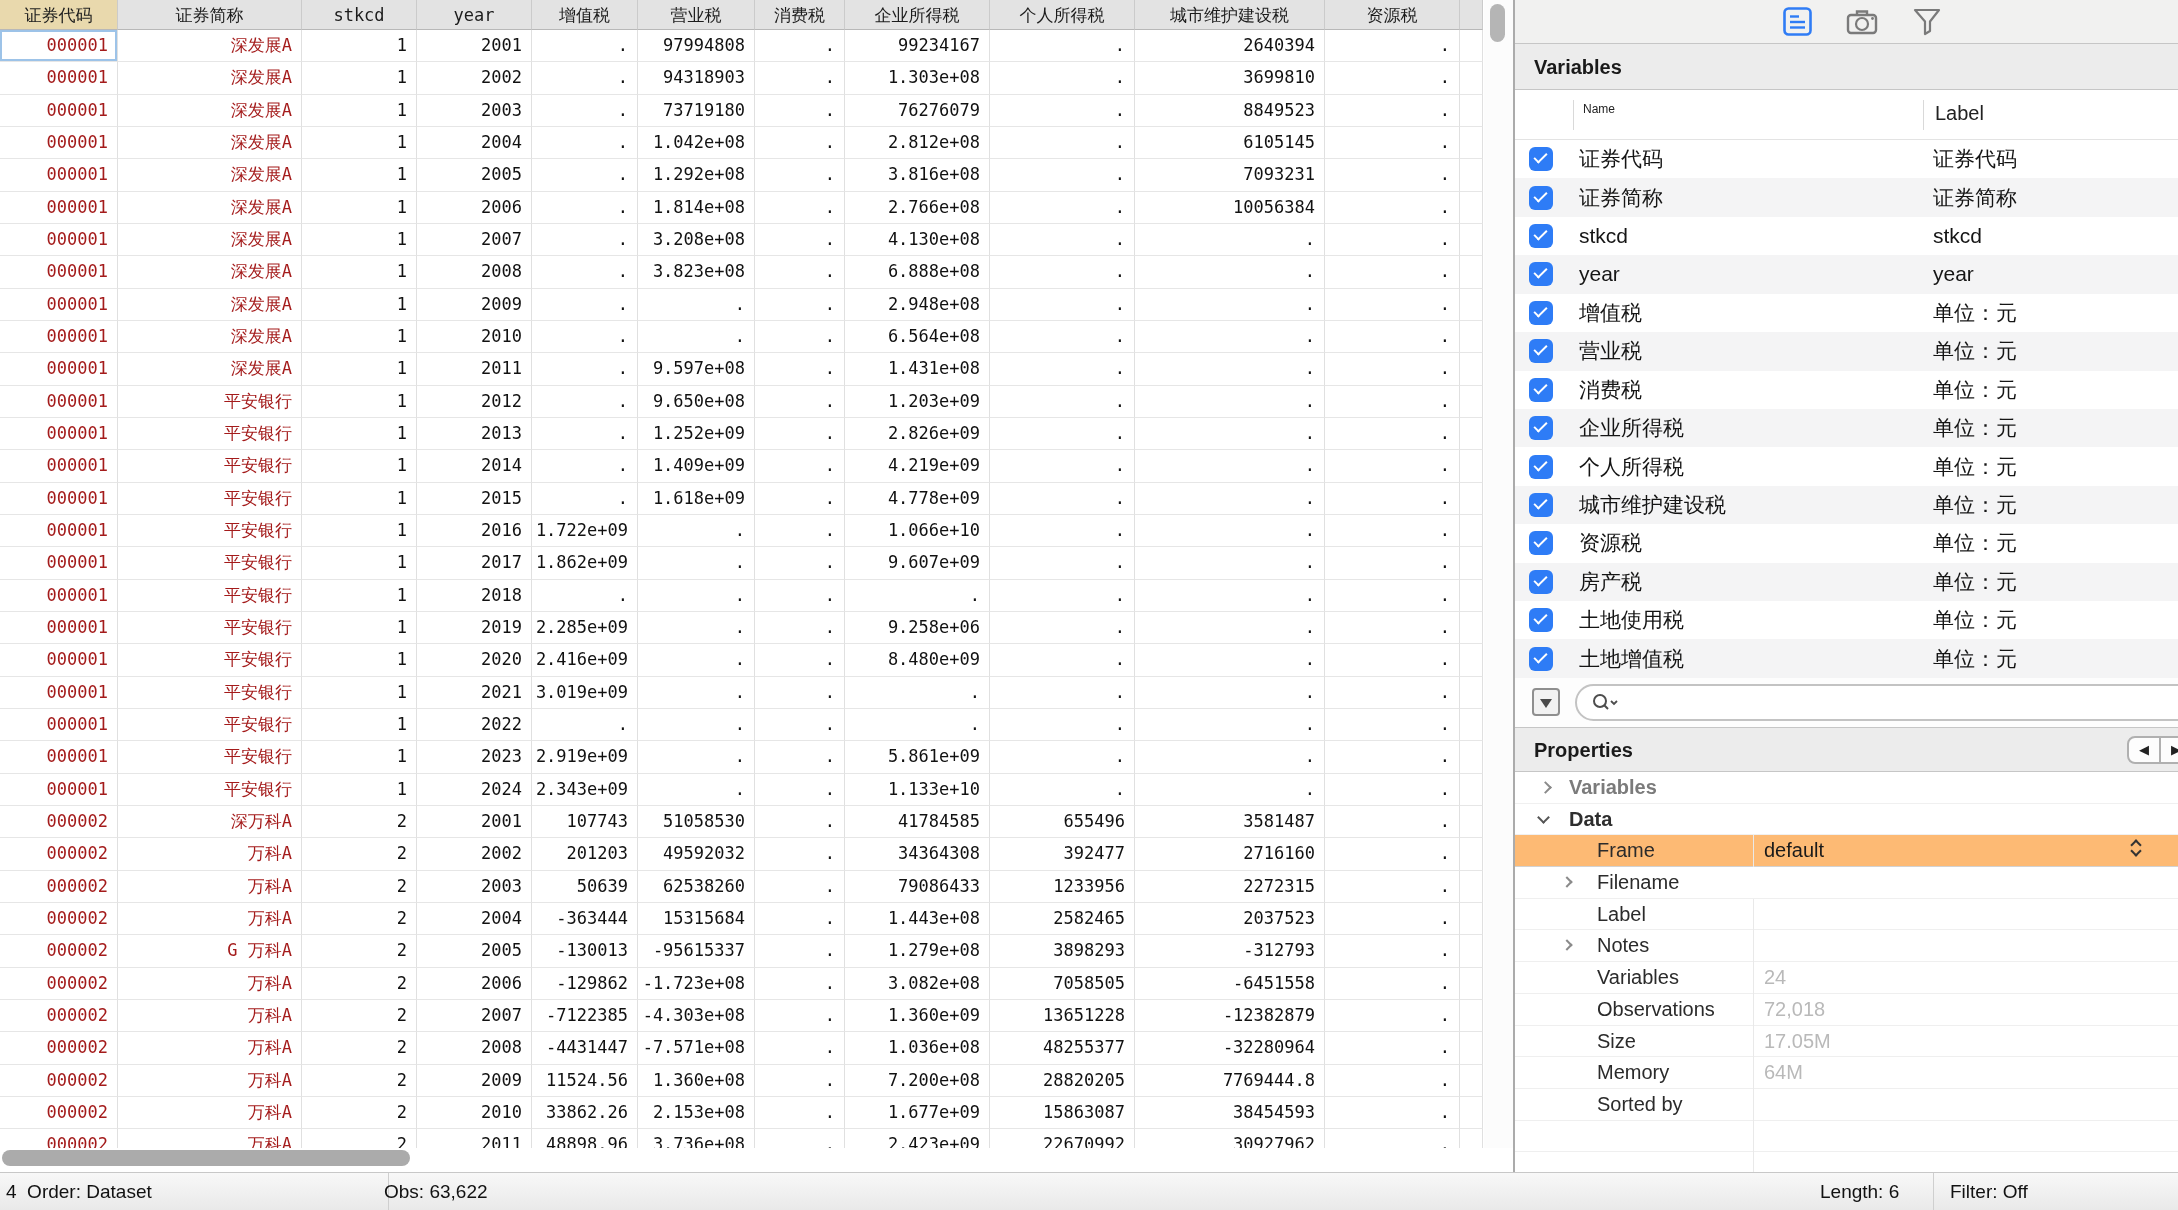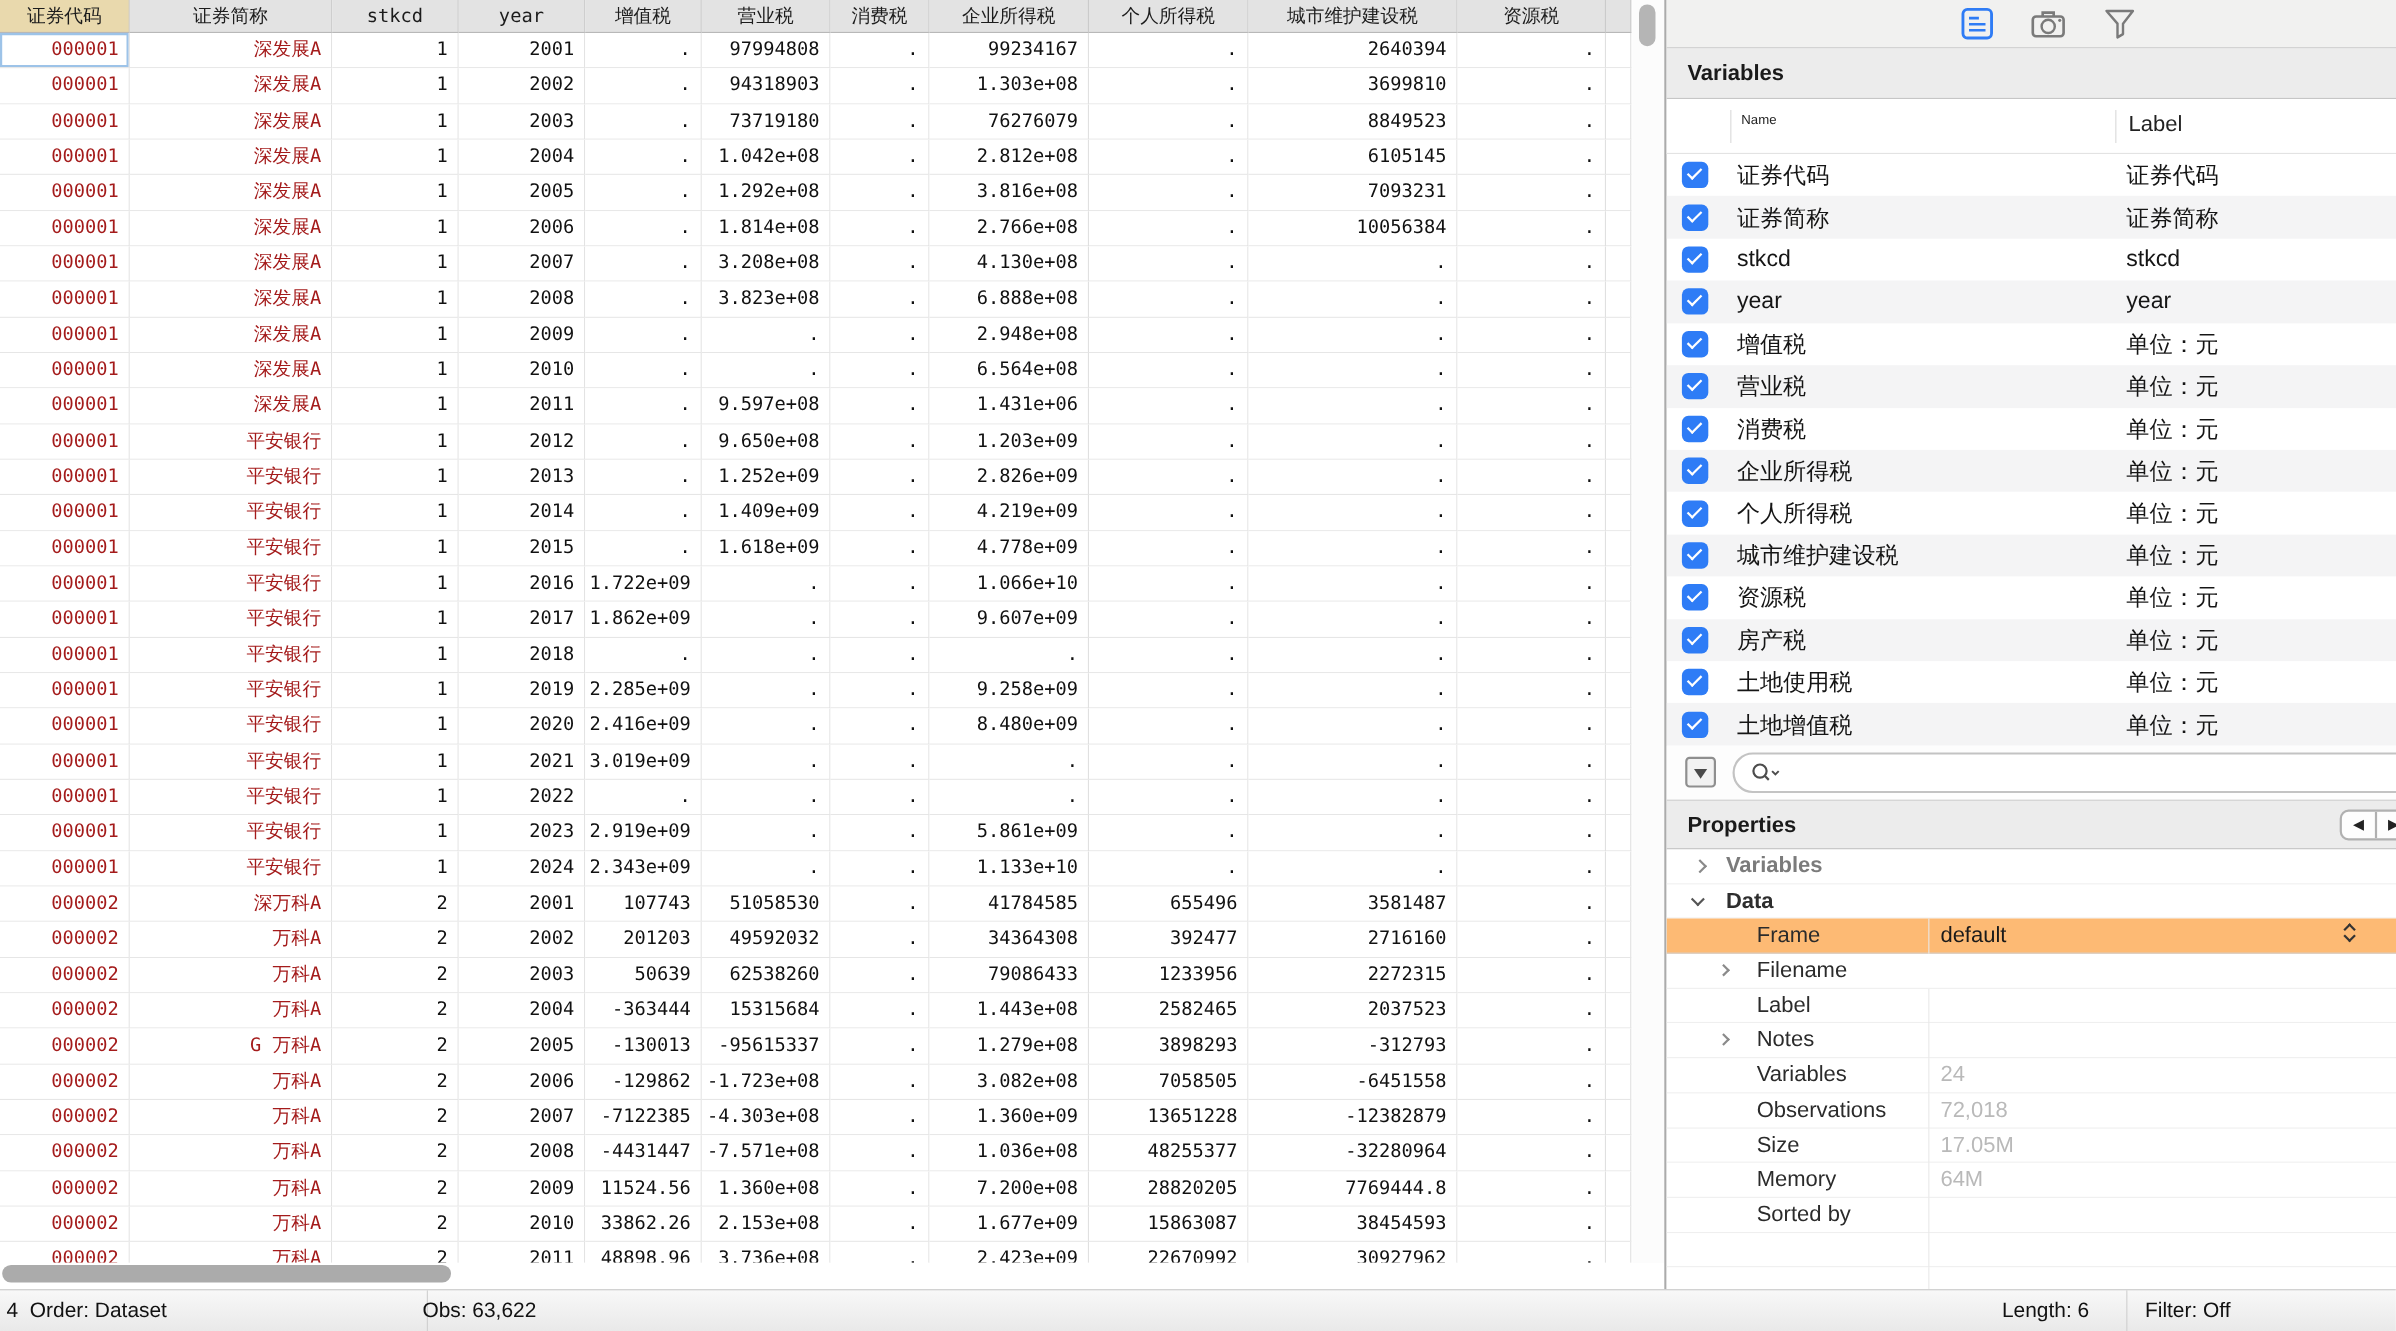--- a/index.html
+++ b/index.html
@@ -259,21 +259,21 @@
         <div class="td c11"></div>
       </div>
       <div class="tr">
         <div class="td c0 red">000001</div>
         <div class="td c1 red">深发展A</div>
         <div class="td c2">1</div>
         <div class="td c3">2011</div>
         <div class="td c4">.</div>
         <div class="td c5">9.597e+08</div>
         <div class="td c6">.</div>
-        <div class="td c7">1.431e+06</div>
+        <div class="td c7">1.431e+08</div>
         <div class="td c8">.</div>
         <div class="td c9">.</div>
         <div class="td c10">.</div>
         <div class="td c11"></div>
       </div>
       <div class="tr">
         <div class="td c0 red">000001</div>
         <div class="td c1 red">平安银行</div>
         <div class="td c2">1</div>
         <div class="td c3">2012</div>
@@ -371,21 +371,21 @@
         <div class="td c11"></div>
       </div>
       <div class="tr">
         <div class="td c0 red">000001</div>
         <div class="td c1 red">平安银行</div>
         <div class="td c2">1</div>
         <div class="td c3">2019</div>
         <div class="td c4">2.285e+09</div>
         <div class="td c5">.</div>
         <div class="td c6">.</div>
-        <div class="td c7">9.258e+09</div>
+        <div class="td c7">9.258e+06</div>
         <div class="td c8">.</div>
         <div class="td c9">.</div>
         <div class="td c10">.</div>
         <div class="td c11"></div>
       </div>
       <div class="tr">
         <div class="td c0 red">000001</div>
         <div class="td c1 red">平安银行</div>
         <div class="td c2">1</div>
         <div class="td c3">2020</div>

